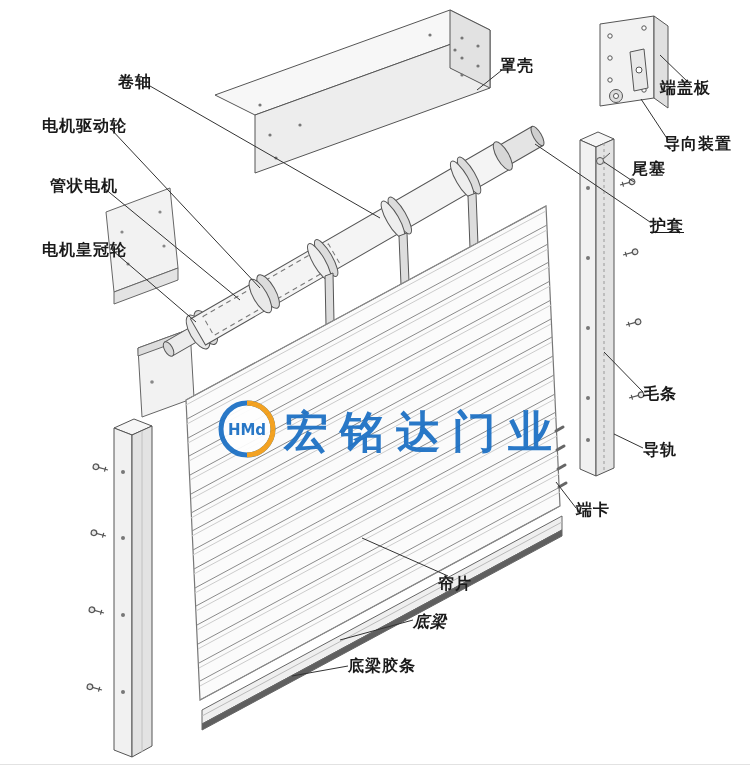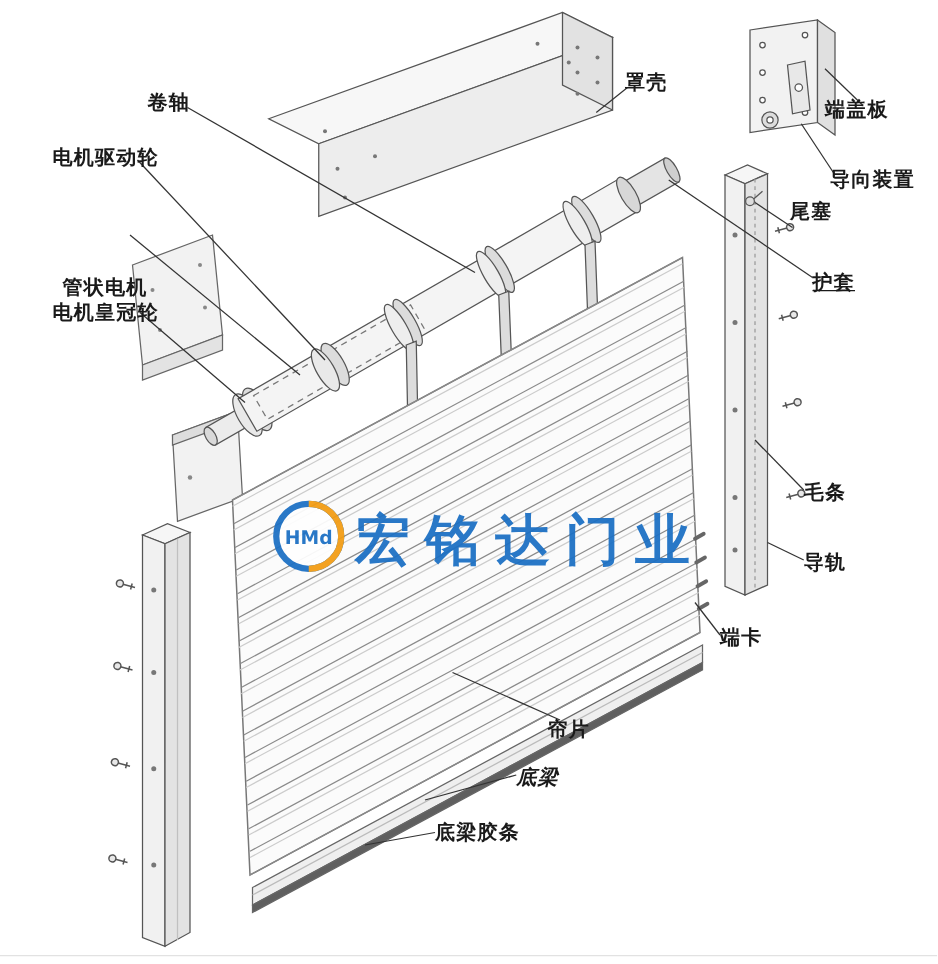--- a/index.html
+++ b/index.html
@@ -208,21 +208,21 @@
   </g>
 </svg>
 
 <div class="part-label" style="left:118px;top:74px;">卷轴</div>
 <div class="part-label" style="left:500px;top:58px;">罩壳</div>
 <div class="part-label" style="left:660px;top:80px;">端盖板</div>
 <div class="part-label" style="left:664px;top:136px;">导向装置</div>
 <div class="part-label" style="left:632px;top:161px;">尾塞</div>
 <div class="part-label" style="left:650px;top:218px;text-decoration:underline;">护套</div>
 <div class="part-label" style="left:42px;top:118px;">电机驱动轮</div>
-<div class="part-label" style="left:50px;top:178px;margin-top:44px;">管状电机</div>
+<div class="part-label" style="left:50px;top:178px;">管状电机</div>
 <div class="part-label" style="left:42px;top:242px;">电机皇冠轮</div>
 <div class="part-label" style="left:643px;top:386px;">毛条</div>
 <div class="part-label" style="left:643px;top:442px;">导轨</div>
 <div class="part-label" style="left:576px;top:502px;">端卡</div>
 <div class="part-label" style="left:438px;top:576px;text-align:right;">帘片</div>
 <div class="part-label" style="left:413px;top:614px;font-style:italic;">底梁</div>
 <div class="part-label" style="left:348px;top:658px;">底梁胶条</div>
 
 <div class="bottom-rule"></div>
 </div>

